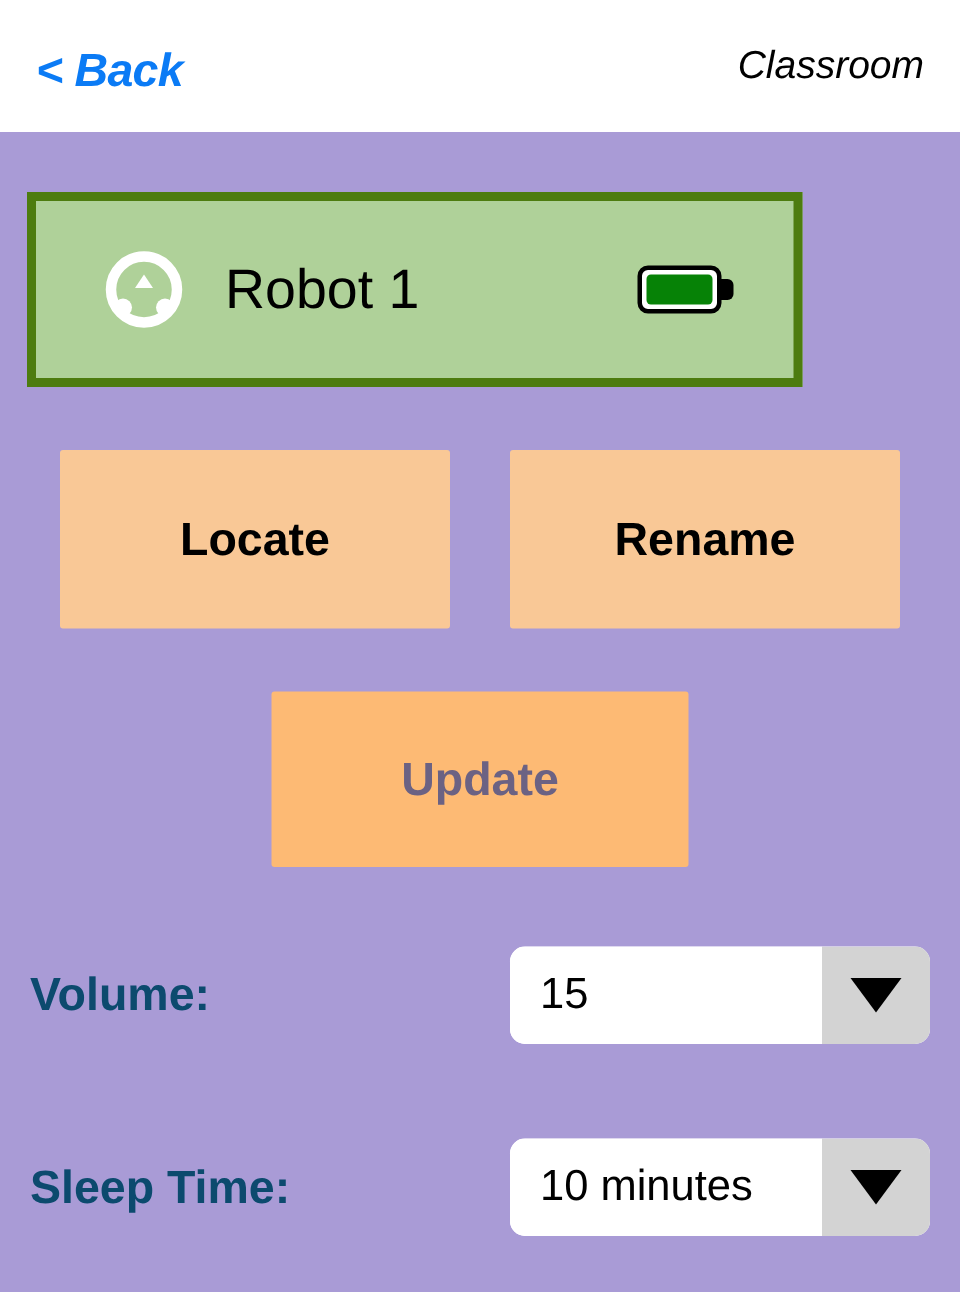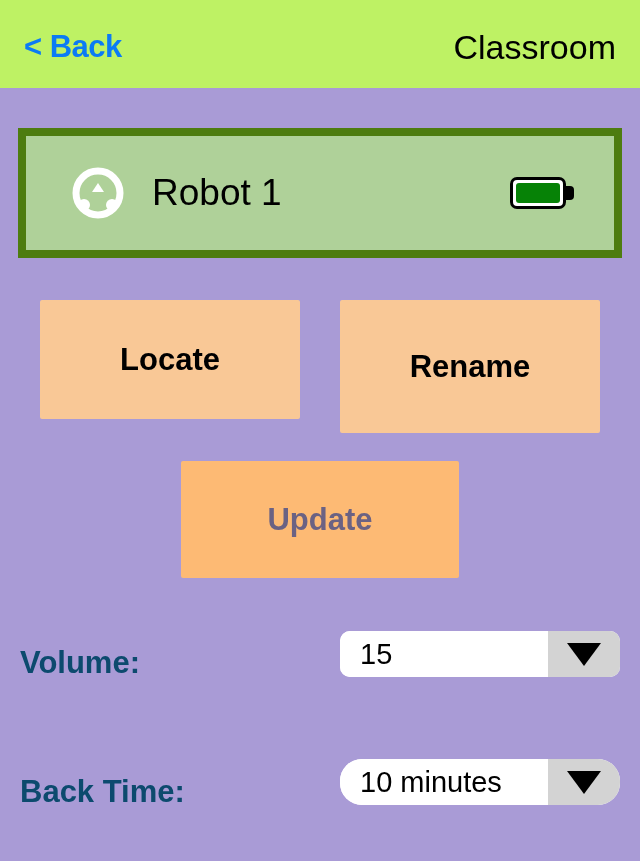--- a/index.html
+++ b/index.html
@@ -14,53 +14,54 @@
     overflow: hidden;
     position: relative;
   }
 
   
   .navbar {
     position: absolute;
     left: 0; top: 0;
     width: 640px;
     height: 88px;
-    background: #bef264;
-    box-sizing: border-box;
+    background: #ffffff;
+    box-sizing: border-box;
+    font-style: italic;
   }
   .nav-back {
     position: absolute;
     left: 24px;
     top: 29px;
     font-size: 31px;
     font-weight: bold;
     color: #0b7bf5;
     letter-spacing: -0.5px;
     white-space: nowrap;
     cursor: pointer;
   }
   .nav-title {
     position: absolute;
     right: 24px;
     top: 28px;
-    font-size: 34px;
+    font-size: 26px;
     font-weight: normal;
     color: #000000;
     white-space: nowrap;
   }
 
   
   .robot-card {
     position: absolute;
     left: 18px;
     top: 128px;
-    width: 604px;
+    width: 517px;
     height: 130px;
     box-sizing: border-box;
-    border: 8px solid #4d7c0f;
+    border: 6px solid #4d7c0f;
     background: #afd199;
     display: flex;
     align-items: center;
     cursor: pointer;
   }
   .robot-icon {
     position: relative;
     width: 56px;
     height: 56px;
     margin-left: 44px;
@@ -130,21 +131,21 @@
     width: 260px;
     height: 119px;
     background: #f9c896;
     color: #000000;
     cursor: pointer;
   }
   .btn-rename {
     left: 340px;
     top: 300px;
     width: 260px;
-    height: 133px;
+    height: 119px;
     background: #f9c896;
     color: #000000;
     cursor: pointer;
   }
   .btn-update {
     left: 181px;
     top: 461px;
     width: 278px;
     height: 117px;
     background: #fdba74;
@@ -159,30 +160,30 @@
     font-weight: bold;
     color: #0c4a6e;
     white-space: nowrap;
   }
   .label-volume { left: 20px; top: 645px; }
   .label-sleep  { left: 20px; top: 774px; }
 
   .dropdown {
     position: absolute;
     width: 280px;
-    height: 46px;
+    height: 65px;
     border-radius: 10px;
     overflow: hidden;
     background: #ffffff;
     display: flex;
     align-items: stretch;
     cursor: pointer;
   }
   .dd-volume { left: 340px; top: 631px; }
-  .dd-sleep  { left: 340px; top: 759px; border-radius: 22px; }
+  .dd-sleep  { left: 340px; top: 759px; }
 
   .dd-value {
     flex: 1 1 auto;
     background: #ffffff;
     display: flex;
     align-items: center;
     padding-left: 20px;
     font-size: 29px;
     color: #000000;
     white-space: nowrap;
@@ -240,20 +241,20 @@
 
 <div class="setting-label label-volume">Volume:</div>
 
 <div class="dropdown dd-volume">
   <div class="dd-value">15</div>
   <div class="dd-arrow">
     <span class="caret"></span>
   </div>
 </div>
 
-<div class="setting-label label-sleep">Back Time:</div>
+<div class="setting-label label-sleep">Sleep Time:</div>
 
 <div class="dropdown dd-sleep">
   <div class="dd-value">10 minutes</div>
   <div class="dd-arrow">
     <span class="caret"></span>
   </div>
 </div>
 
 </body></html>

